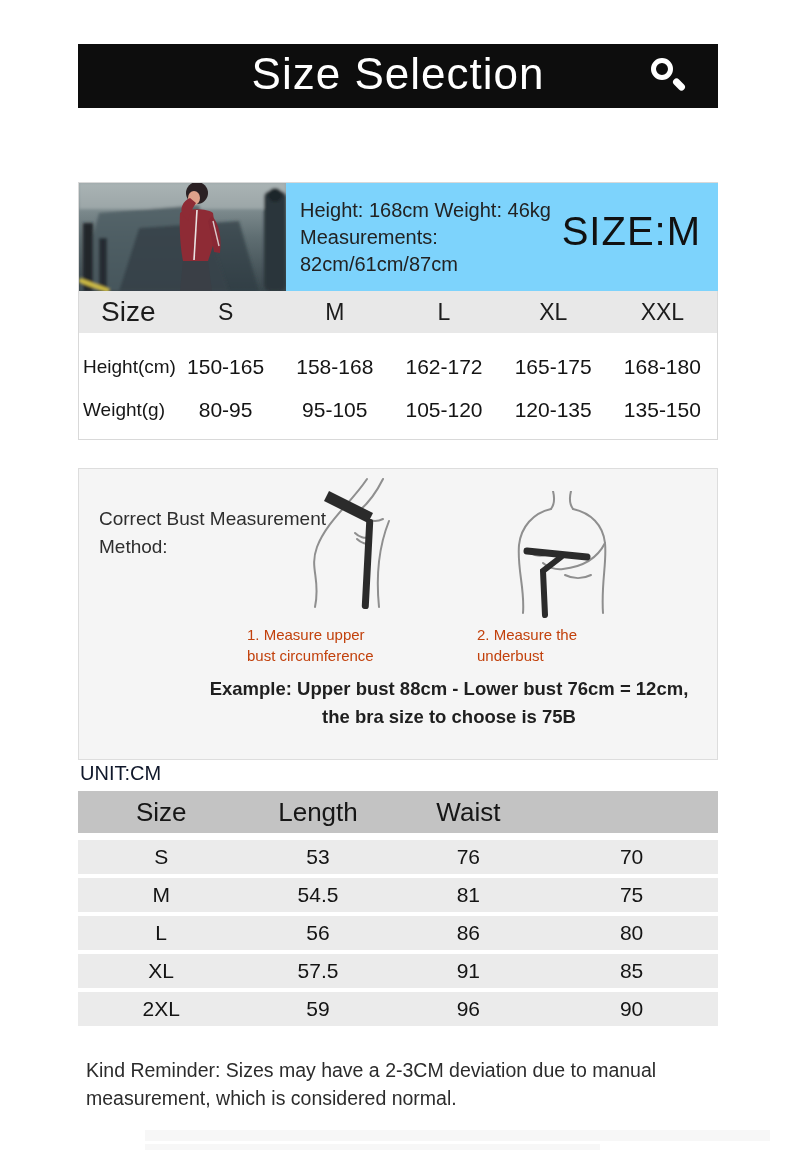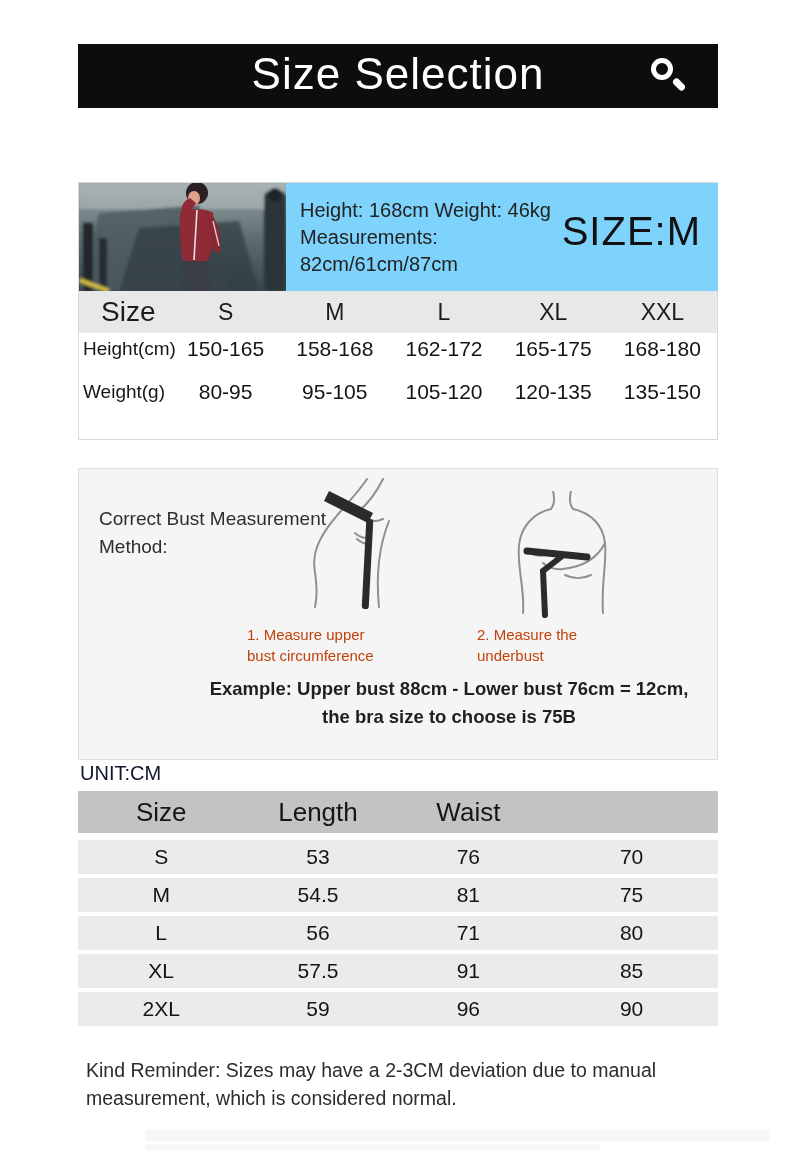--- a/index.html
+++ b/index.html
@@ -23,21 +23,21 @@
   .photo { position: absolute; left: 0; top: 0; width: 207px; height: 108px; overflow: hidden; }
   .model-info { position: absolute; left: 207px; top: 0; width: 432px; height: 108px;
     background: #7dd3fc; padding: 14px 0 0 14px; }
   .model-info div { font-size: 20px; line-height: 27px; color: #222; }
   .size-m { position: absolute; right: 16px; top: 26px; font-size: 40px; color: #111; letter-spacing: 1px; }
 
   .t1-header { position: absolute; left: 0; top: 108px; width: 638px; height: 42px; background: #e8e8e8;
     display: grid; grid-template-columns: 92px repeat(5, 1fr); align-items: center; }
   .t1-corner { font-size: 28px; color: #1c1c1c; padding-left: 22px; white-space: nowrap; }
   .t1-col { font-size: 23px; text-align: center; color: #1c1c1c; }
-  .t1-body { position: absolute; left: 0; top: 134px; width: 638px; padding-top: 10px; }
+  .t1-body { position: absolute; left: 0; top: 152px; width: 638px; padding-top: 10px; }
   .t1-row { display: grid; grid-template-columns: 92px repeat(5, 1fr); align-items: center; height: 43px; }
   .t1-label { font-size: 19px; padding-left: 4px; white-space: nowrap; color: #161616; }
   .t1-val { font-size: 21px; text-align: center; color: #141414; white-space: nowrap; }
 
   
   .card2 { position: absolute; left: 78px; top: 468px; width: 640px; height: 292px;
     background: #f5f5f5; border: 1px solid #ddd; }
   .bust-title { position: absolute; left: 20px; top: 36px; font-size: 19px; line-height: 28px; color: #2e2e2e; }
   .fig1 { position: absolute; left: 192px; top: 6px; }
   .fig2 { position: absolute; left: 408px; top: 22px; }
@@ -214,21 +214,21 @@
     </div>
     <div class="t2-row">
       <span class="t2-c">M</span>
       <span class="t2-c">54.5</span>
       <span class="t2-c">81</span>
       <span class="t2-c">75</span>
     </div>
     <div class="t2-row">
       <span class="t2-c">L</span>
       <span class="t2-c">56</span>
-      <span class="t2-c">71</span>
+      <span class="t2-c">86</span>
       <span class="t2-c">80</span>
     </div>
     <div class="t2-row">
       <span class="t2-c">XL</span>
       <span class="t2-c">57.5</span>
       <span class="t2-c">91</span>
       <span class="t2-c">85</span>
     </div>
     <div class="t2-row">
       <span class="t2-c">2XL</span>

